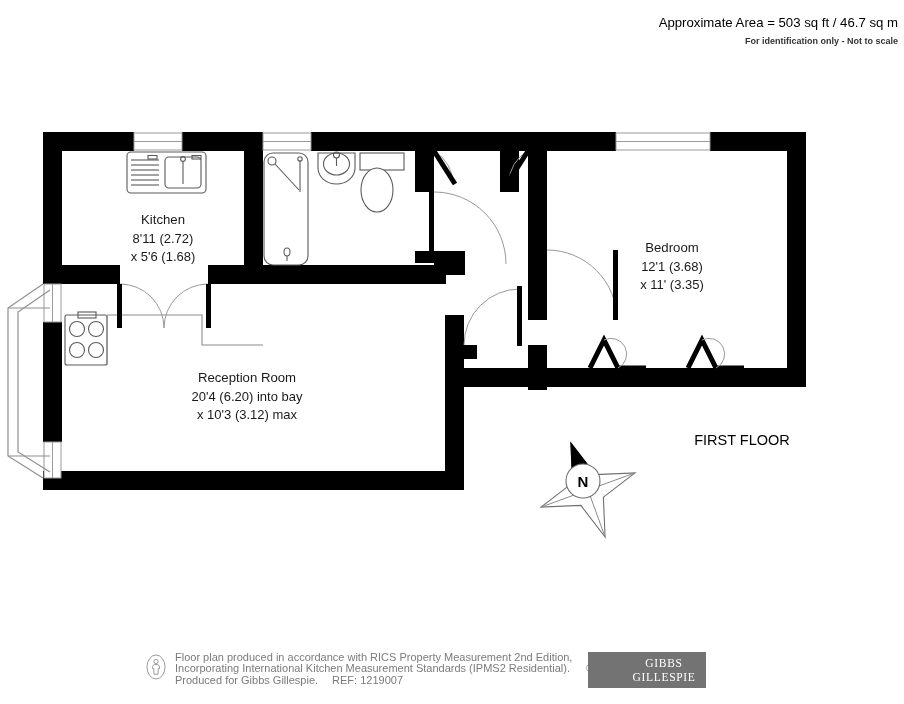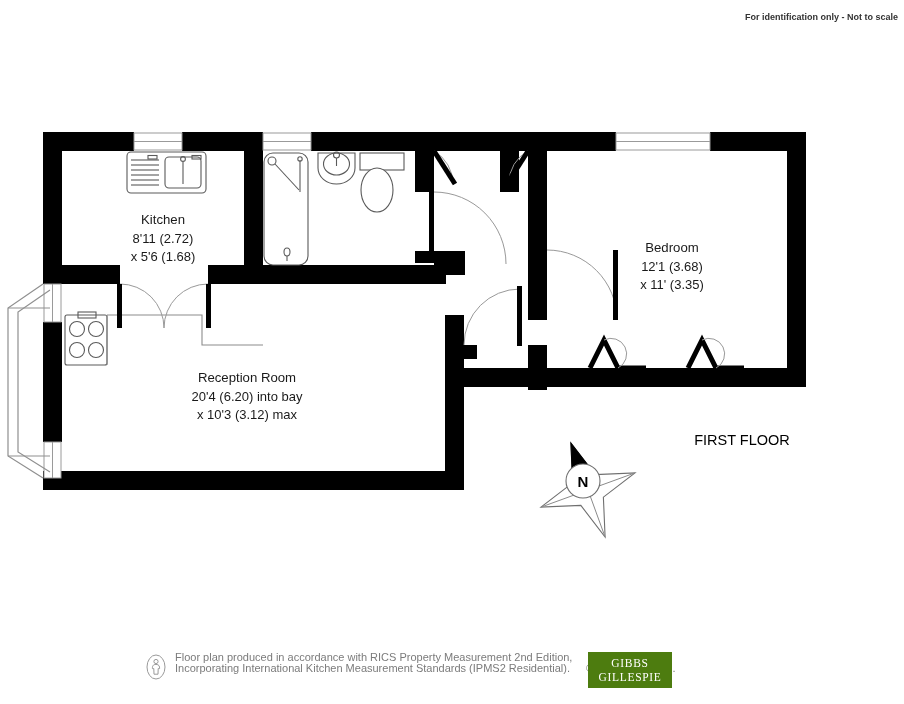--- a/index.html
+++ b/index.html
@@ -103,37 +103,39 @@
     white-space: nowrap;
   }
   #footer-text .copyright { margin-left: 16px; }
   #footer-text .ref { margin-left: 14px; }
   #brand-logo {
     position: absolute;
     left: 588px;
     top: 652px;
     width: 84px;
     height: 36px;
-    background: #4d7c0f;
+    background: #737373;
     color: #ffffff;
     font-family: "Liberation Serif", serif;
     font-size: 11.5px;
     letter-spacing: 0.7px;
     display: flex;
     flex-direction: column;
     align-items: center;
     justify-content: center;
     line-height: 14px;
+    padding-left: 34px;
   }
   #brand-logo span { display: block; }
 </style>
 </head>
 <body>
 
 <div id="header">
+  <div id="area-line">Approximate Area = 503 sq ft / 46.7 sq m</div>
   <div id="scale-note">For identification only - Not to scale</div>
 </div>
 
 <div id="plan-wrap">
 <svg id="plan-svg" width="904" height="470" viewBox="0 0 904 470" xmlns="http://www.w3.org/2000/svg">
 
   <g fill="#000000">
 
     <rect x="43" y="32" width="91" height="19"></rect>
 
@@ -341,20 +343,23 @@
     <svg id="rics-icon" width="20" height="26" viewBox="0 0 20 26">
       <ellipse cx="10" cy="13" rx="9" ry="12" fill="none" stroke="#9a9a9a" stroke-width="1"></ellipse>
       <circle cx="10" cy="7.5" r="2.1" fill="none" stroke="#9a9a9a" stroke-width="1"></circle>
       <path d="M 10 10.4 C 6.8 10.4 6.3 12.4 6.4 14.6 L 7.8 14.6 L 8 20.2 L 12 20.2 L 12.2 14.6 L 13.6 14.6 C 13.7 12.4 13.2 10.4 10 10.4 Z" fill="none" stroke="#9a9a9a" stroke-width="1"></path>
     </svg>
     <div id="footer-text">
       <div>Floor plan produced in accordance with RICS Property Measurement 2nd Edition,</div>
       <div>
         <span>Incorporating International Kitchen Measurement Standards (IPMS2 Residential).</span><span class="copyright">© n!checom 2031.</span>
       </div>
+      <div>
+        <span>Produced for Gibbs Gillespie.</span><span class="ref">REF:  1219007</span>
+      </div>
     </div>
   </div>
 </div>
 
 <div id="brand-logo">
   <span>GIBBS</span>
   <span>GILLESPIE</span>
 </div>
 
 </body></html>

